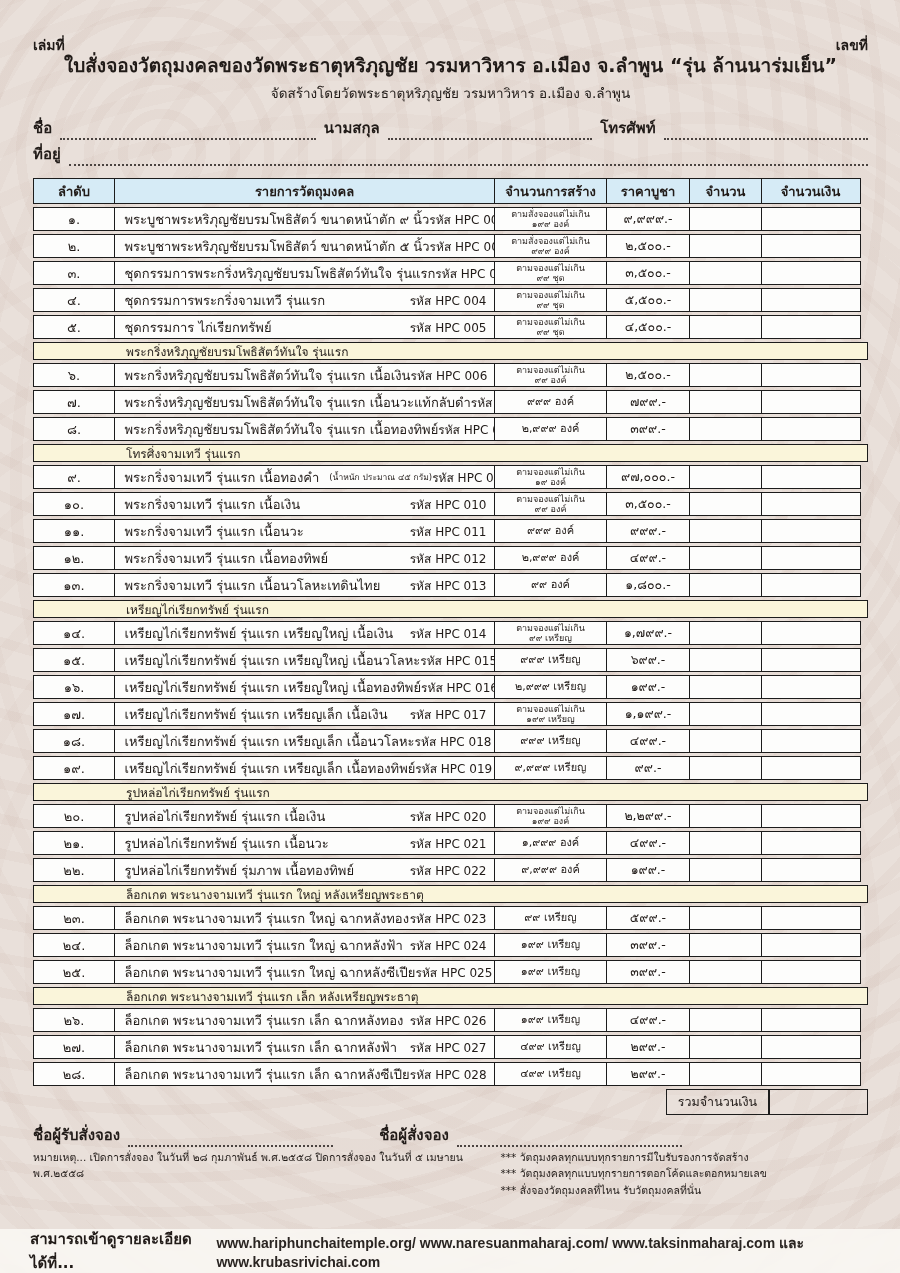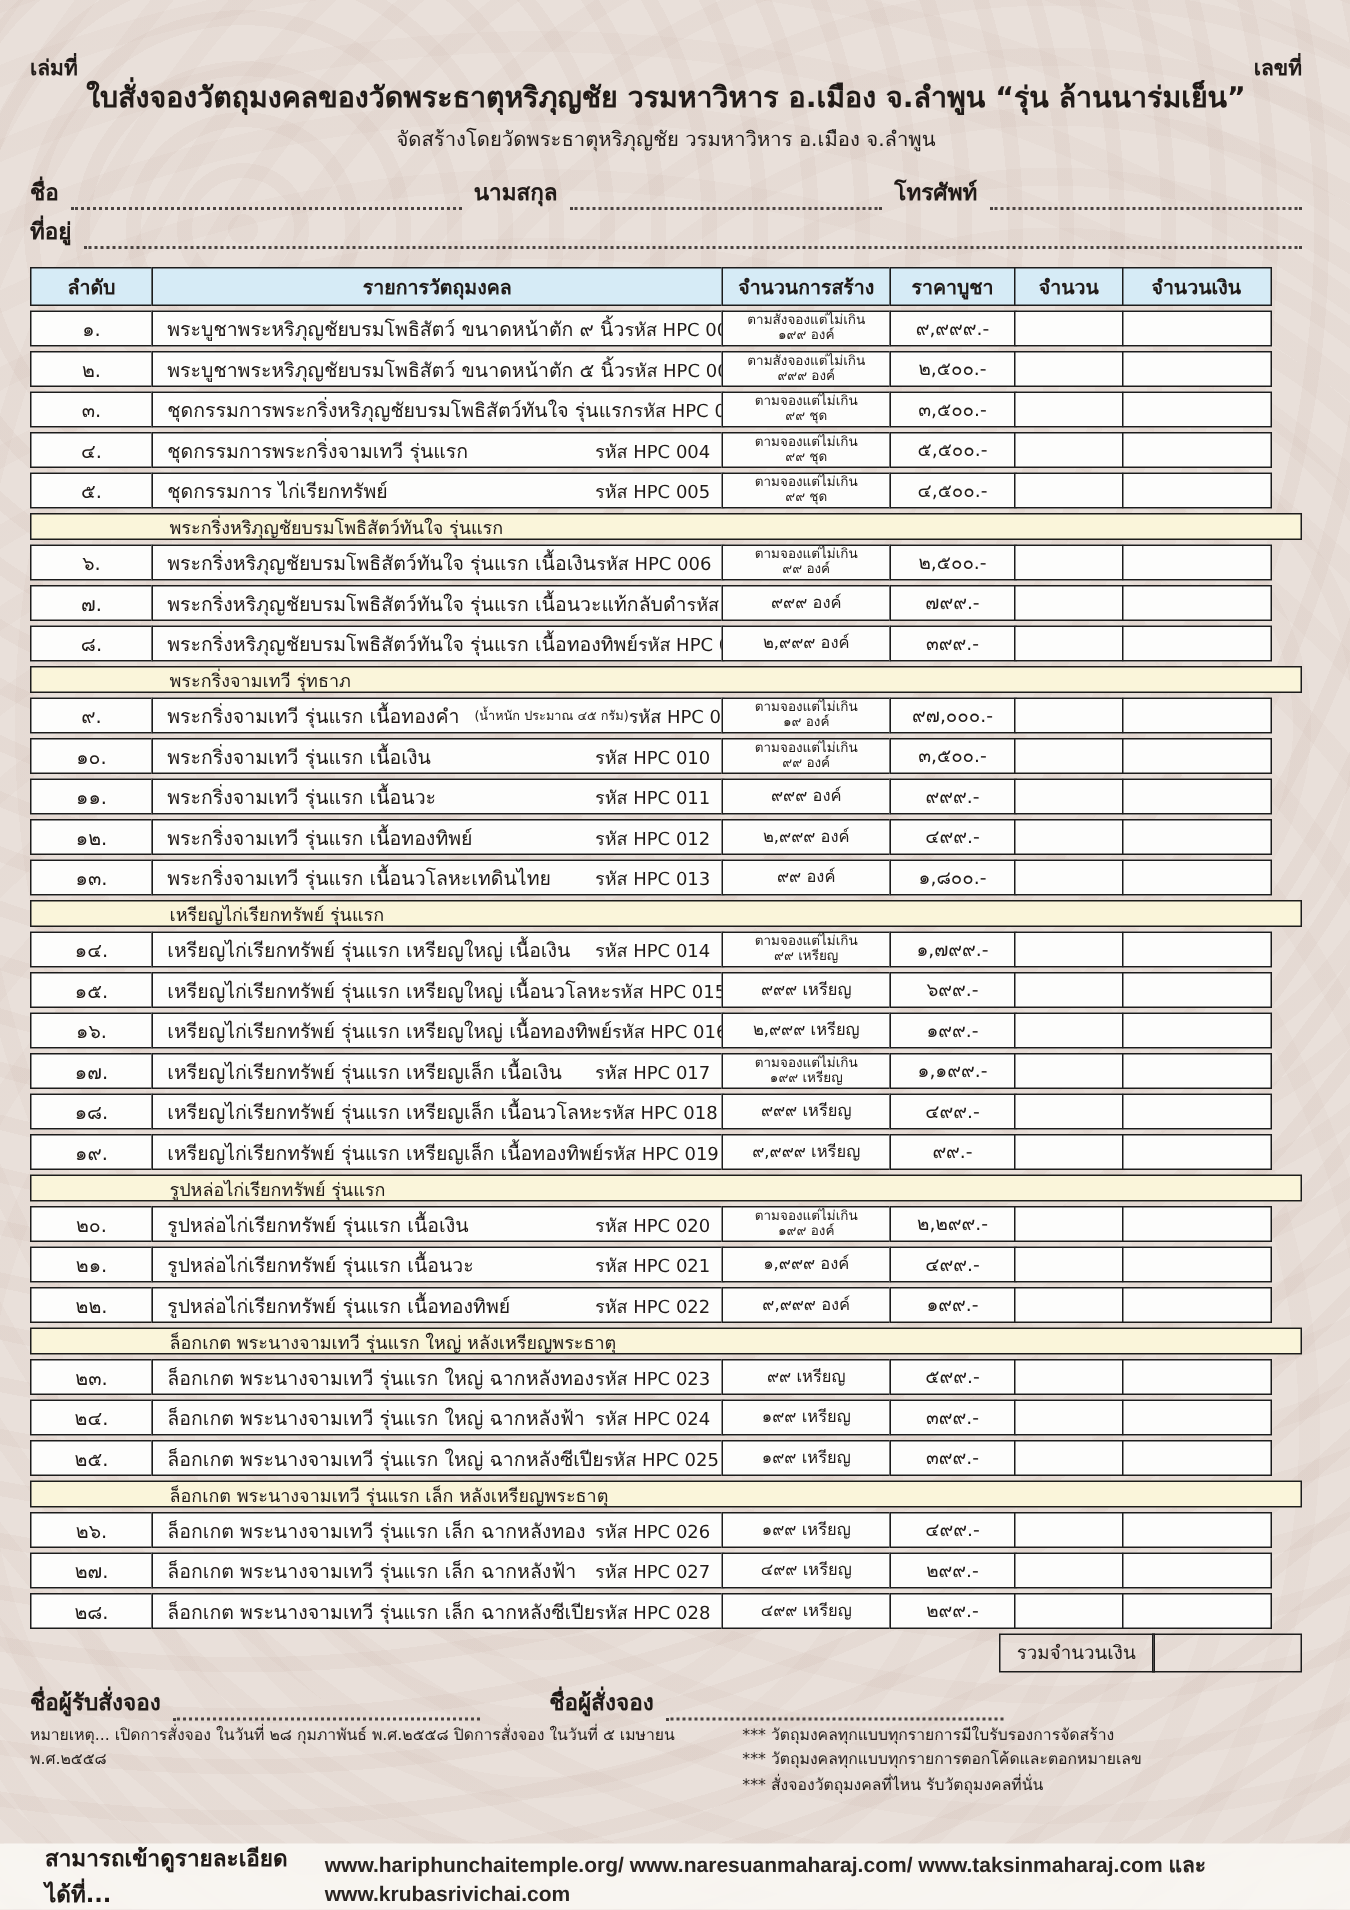--- a/index.html
+++ b/index.html
@@ -8,21 +8,21 @@
     width:900px;height:1273px;
     background-color:#e9e0da;
     background-image:
       repeating-radial-gradient(circle at 18% 12%, rgba(193,166,155,0.10) 0 10px, rgba(0,0,0,0) 10px 34px),
       repeating-radial-gradient(circle at 78% 38%, rgba(193,166,155,0.08) 0 12px, rgba(0,0,0,0) 12px 40px),
       repeating-radial-gradient(circle at 40% 75%, rgba(193,166,155,0.07) 0 14px, rgba(0,0,0,0) 14px 46px);
     font-family:"DejaVu Sans", sans-serif;
     color:#211b18;
     overflow:hidden;
   }
-  .content{padding:34px 32px 0 20px;}
+  .content{padding:34px 32px 0 33px;}
   .top-row{display:flex;justify-content:space-between;align-items:flex-start;font-size:14px;font-weight:bold;height:18px;}
   .title{text-align:center;font-size:19px;font-weight:bold;line-height:26px;height:26px;}
   .subtitle{text-align:center;font-size:13.5px;line-height:18px;height:18px;margin-top:6px;}
   .form-line{display:flex;align-items:flex-end;font-size:15px;font-weight:bold;gap:8px;height:22px;}
   .fl1{margin-top:16px;}
   .fl2{margin-top:4px;}
   .dots{border-bottom:2px dotted #4a4340;height:15px;}
   .grow1{flex:1.25;}
   .grow2{flex:1;}
   .grow3{flex:1;}
@@ -208,21 +208,21 @@
               <div class="dtext">พระกริ่งหริภุญชัยบรมโพธิสัตว์ทันใจ รุ่นแรก เนื้อทองทิพย์</div>
               <div class="dcode">รหัส HPC 008</div>
             </div>
             <div class="cell c-made made">
               <div>๒,๙๙๙ องค์</div>
             </div>
             <div class="cell c-price price">๓๙๙.-</div>
             <div class="cell c-qty"></div>
             <div class="cell c-amt"></div>
           </div>
-          <div class="band">พระกริ่งจามเทวี รุ่ทธาภ</div>
+          <div class="band">โทรศิ่งจามเทวี รุ่นแรก</div>
           <div class="row">
             <div class="cell c-no">๙.</div>
             <div class="cell c-desc desc">
               <div class="dtext">พระกริ่งจามเทวี รุ่นแรก เนื้อทองคำ</div>
               <div class="dnote">(น้ำหนัก ประมาณ ๔๕ กรัม)</div>
               <div class="dcode">รหัส HPC 009</div>
             </div>
             <div class="cell c-made made two">
               <div>ตามจองแต่ไม่เกิน</div>
               <div>๑๙ องค์</div>
@@ -389,21 +389,21 @@
             <div class="cell c-made made">
               <div>๑,๙๙๙ องค์</div>
             </div>
             <div class="cell c-price price">๔๙๙.-</div>
             <div class="cell c-qty"></div>
             <div class="cell c-amt"></div>
           </div>
           <div class="row">
             <div class="cell c-no">๒๒.</div>
             <div class="cell c-desc desc">
-              <div class="dtext">รูปหล่อไก่เรียกทรัพย์ รุ่นแรก เนื้อทองทิพย์</div>
+              <div class="dtext">รูปหล่อไก่เรียกทรัพย์ รุ่มภาพ เนื้อทองทิพย์</div>
               <div class="dcode">รหัส HPC 022</div>
             </div>
             <div class="cell c-made made">
               <div>๙,๙๙๙ องค์</div>
             </div>
             <div class="cell c-price price">๑๙๙.-</div>
             <div class="cell c-qty"></div>
             <div class="cell c-amt"></div>
           </div>
           <div class="band">ล็อกเกต พระนางจามเทวี รุ่นแรก ใหญ่ หลังเหรียญพระธาตุ</div>

